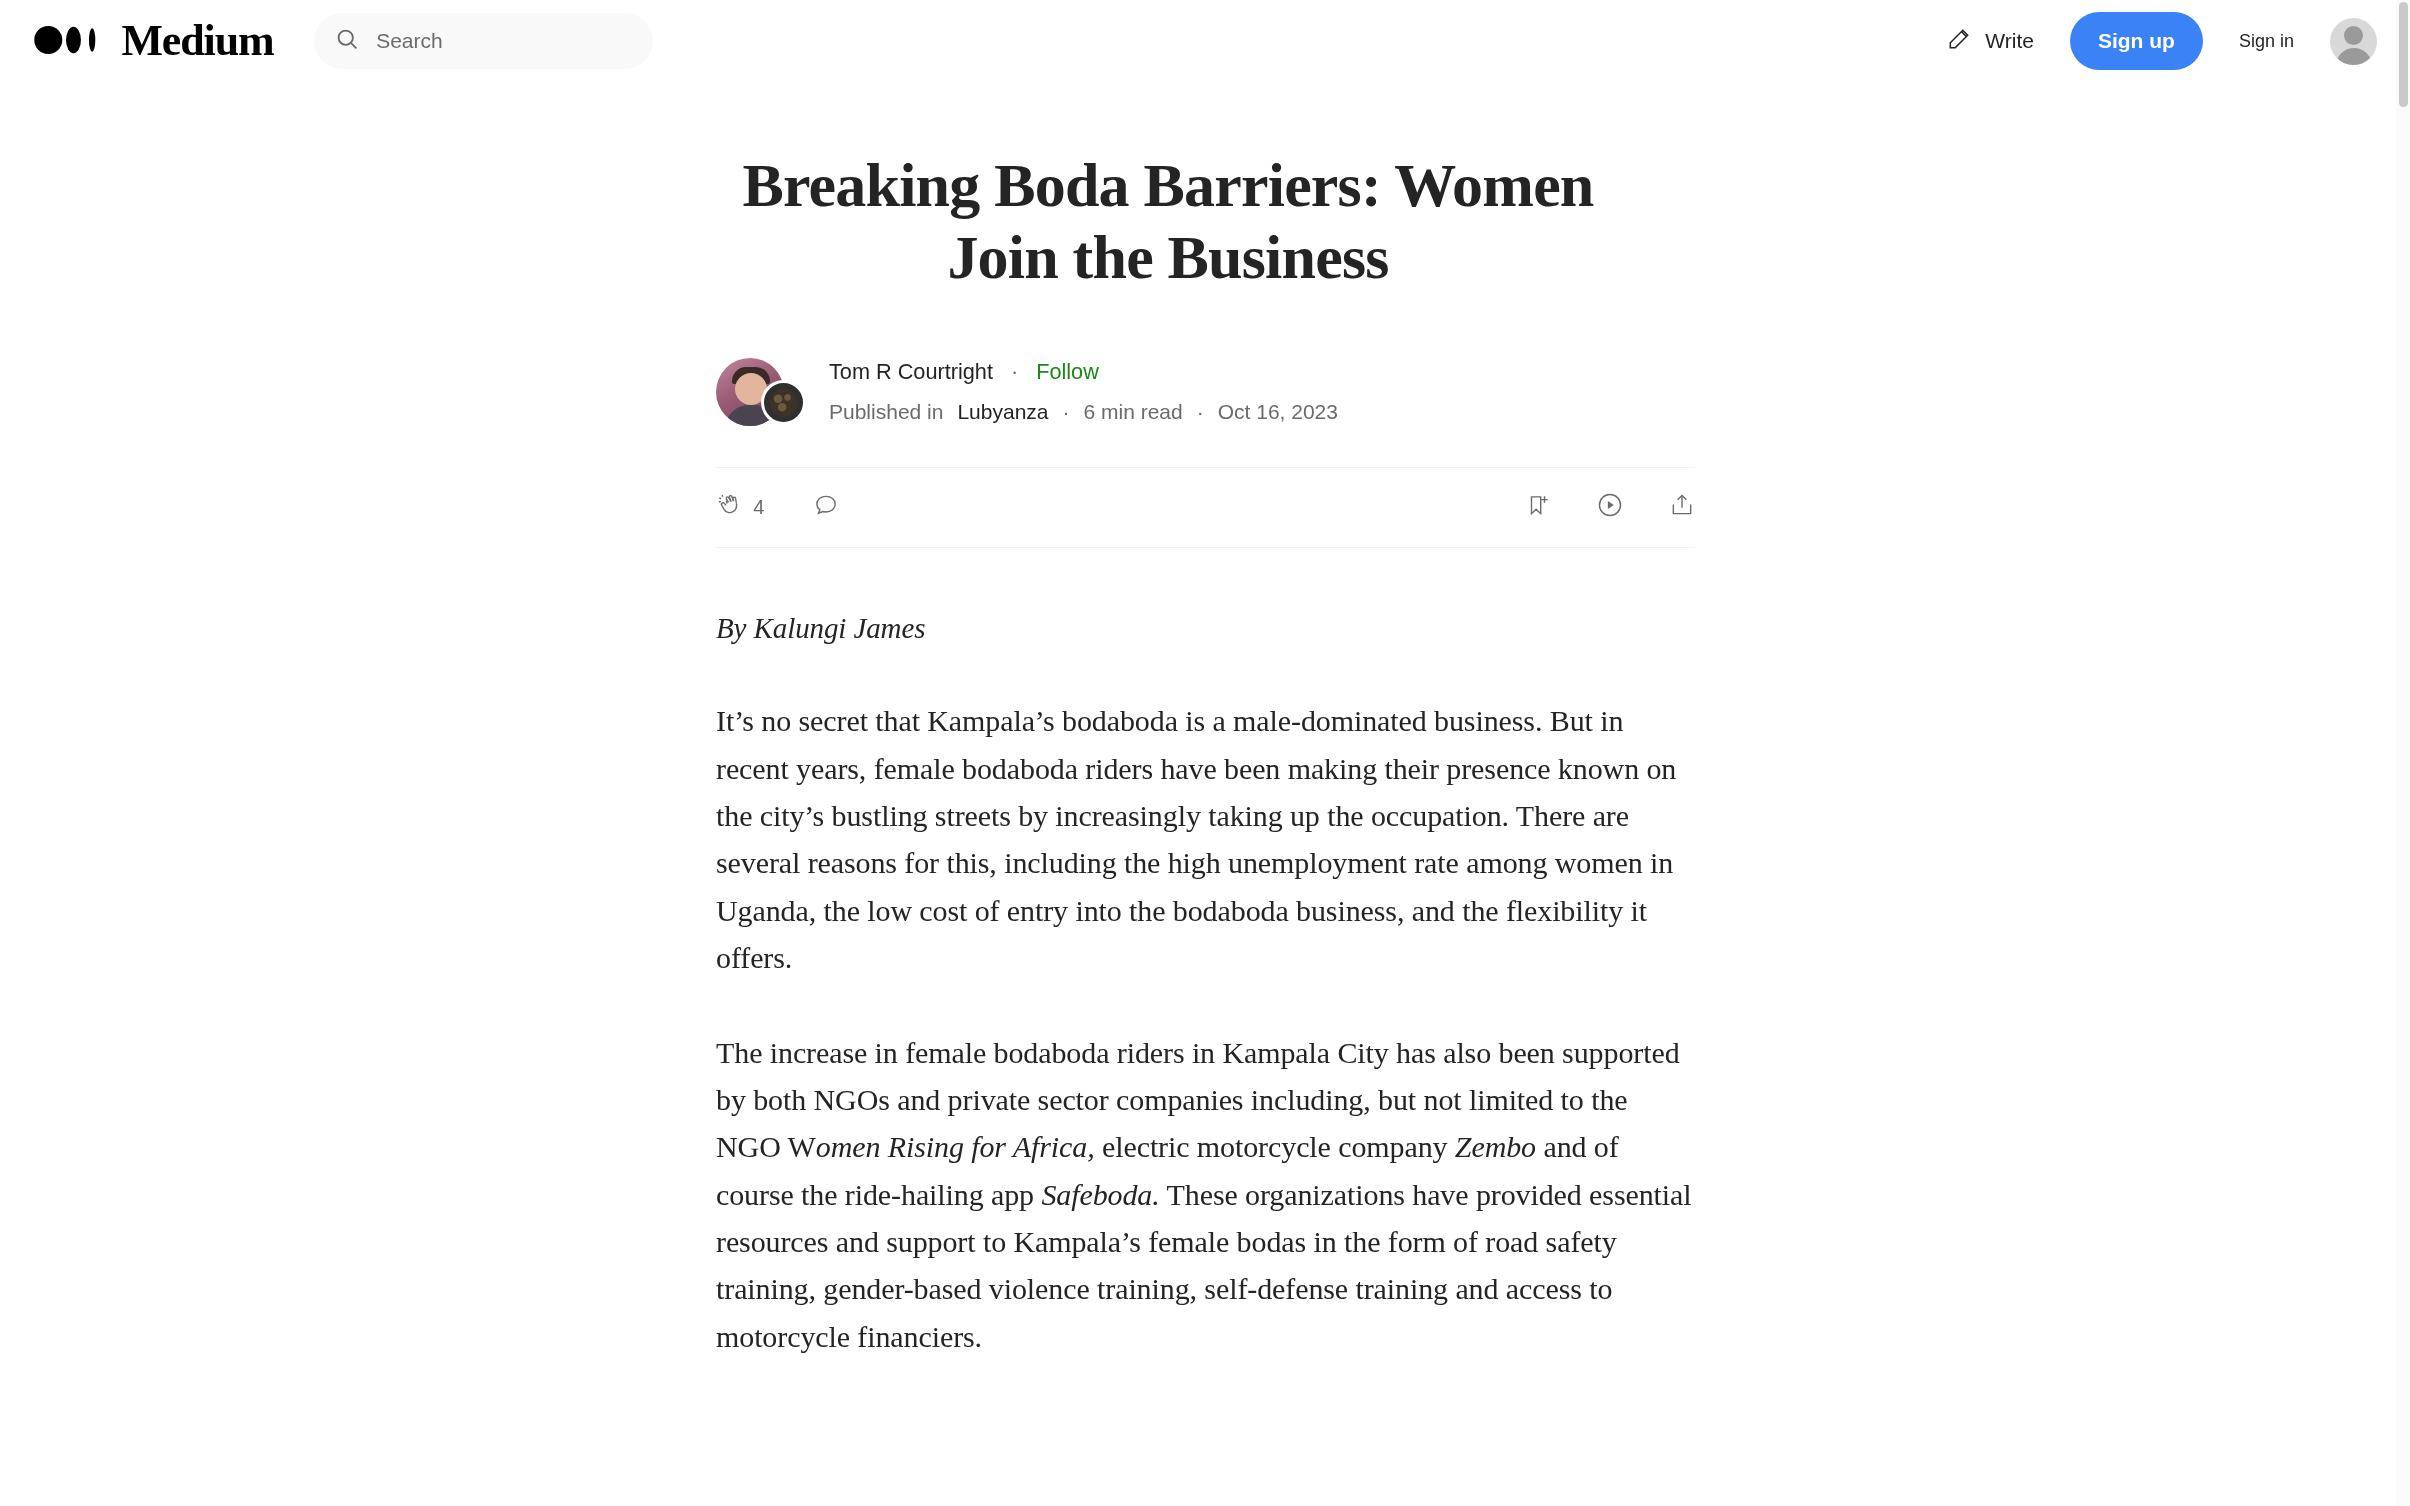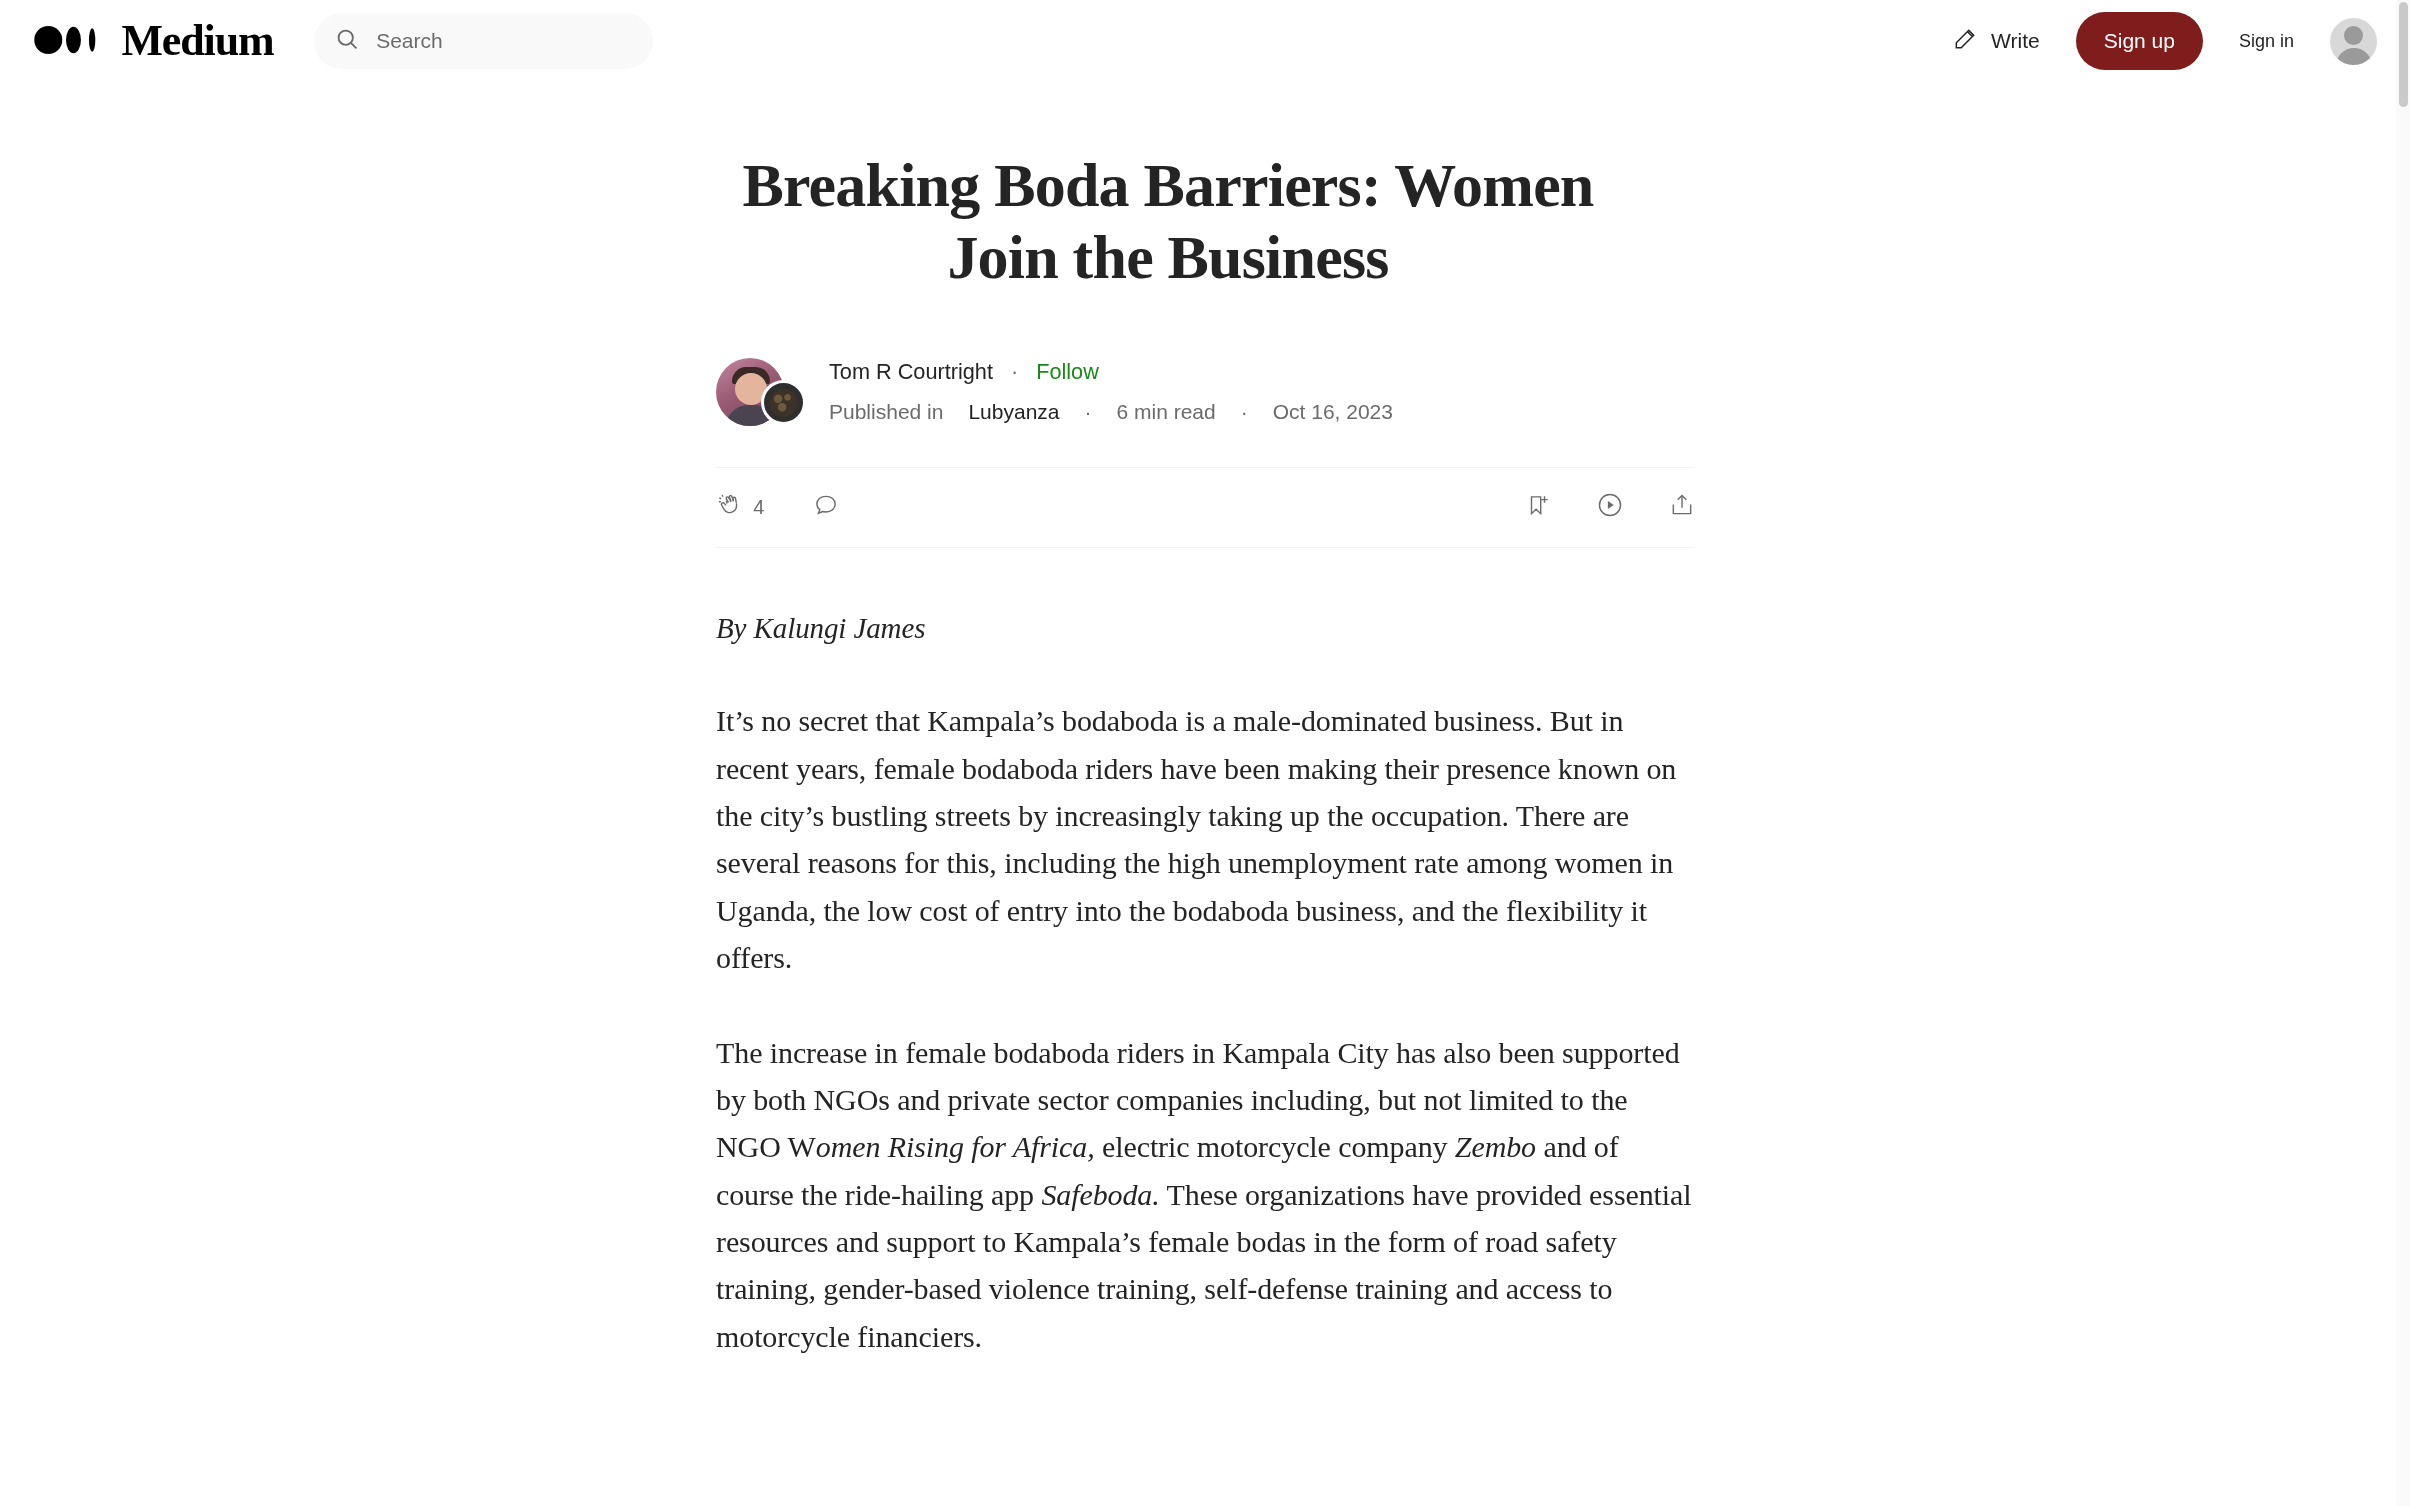--- a/index.html
+++ b/index.html
@@ -69,29 +69,30 @@
   }
   .write-link {
     display: flex;
     align-items: center;
     gap: 13px;
     color: #242424;
     font-size: 21px;
     cursor: pointer;
   }
   .signup-btn {
-    background: #7f1d1d;
+    background: #3b82f6;
     color: #fff;
     border: none;
     border-radius: 93px;
     font-size: 21px;
     font-family: "Liberation Sans", sans-serif;
     padding: 17px 28px;
     cursor: pointer;
     white-space: nowrap;
+    font-weight: bold;
   }
   .signin-link {
     color: #242424;
     font-size: 18px;
     cursor: pointer;
   }
   .avatar-top {
     width: 47px; height: 47px;
     border-radius: 50%;
     background: #d8d8d8;
@@ -205,21 +206,21 @@
     gap: 18px;
   }
   .byline-row1 .author { color: #242424; cursor: pointer; }
   .dot { color: #6b6b6b; }
   .follow { color: #1a8917; cursor: pointer; }
   .byline-row2 {
     font-size: 21px;
     color: #6b6b6b;
     display: flex;
     align-items: center;
-    gap: 25px;
+    gap: 14px;
     margin-top: 7.5px;
   }
   .byline-row2 .pub { color: #242424; cursor: pointer; }
 
   .actionbar {
     margin-top: 40px;
     border-top: 0.9px solid #f2f2f2;
     border-bottom: 0.9px solid #f2f2f2;
     height: 81px;
     display: flex;

